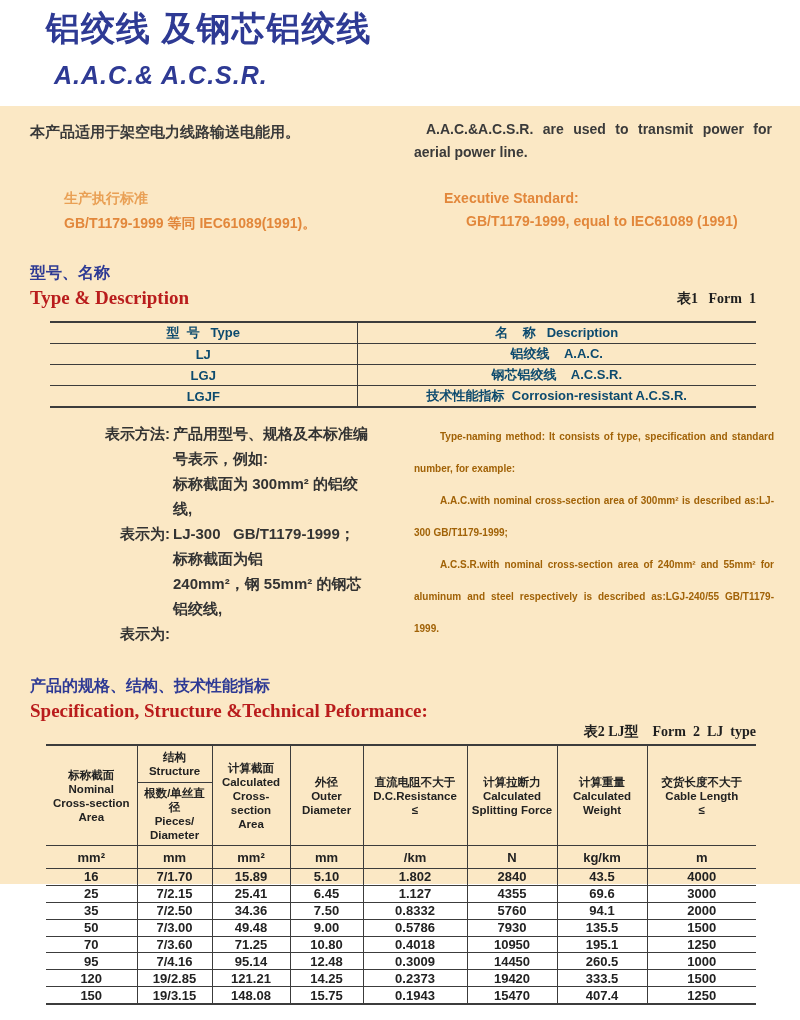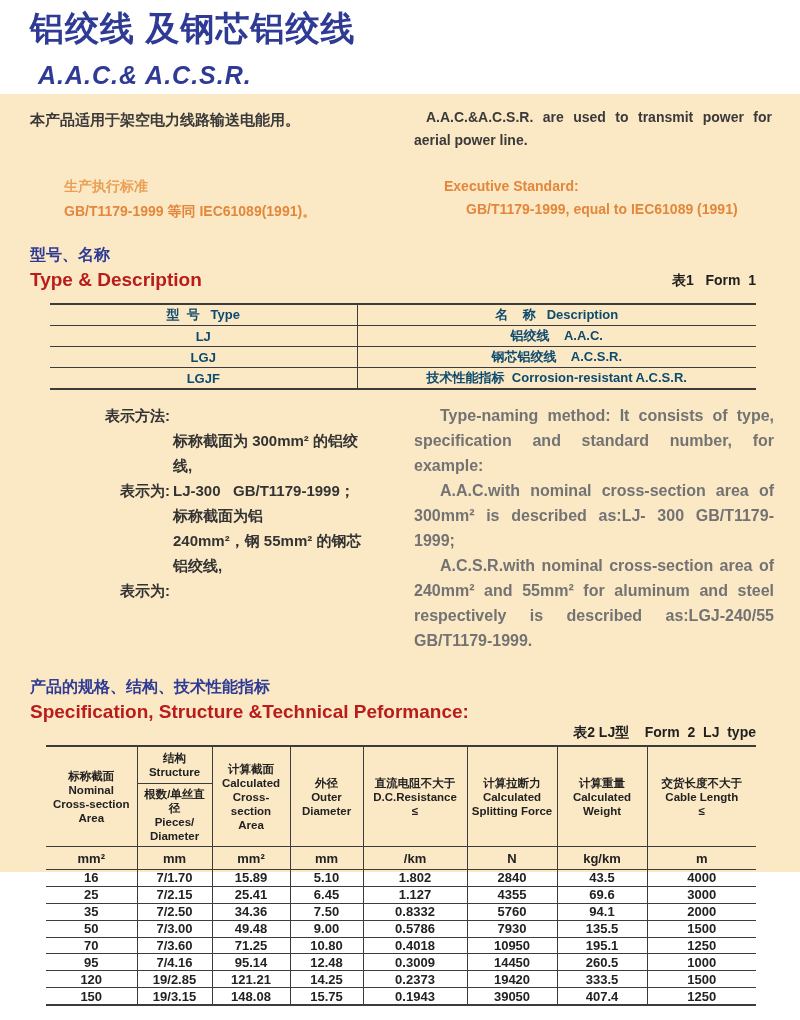--- a/index.html
+++ b/index.html
@@ -2,61 +2,61 @@
 <html><head>
 <meta charset="utf-8">
 <style>
   html,body {margin:0; padding:0; background:#ffffff;}
   .page {
     width:800px; height:1020px; position:relative; overflow:hidden;
     background:#ffffff;
     font-family:"Liberation Sans","DejaVu Sans",sans-serif;
   }
   
-  .hdr {height:94px; background:#ffffff; padding-left:30px; box-sizing:border-box;}
+  .hdr {height:106px; background:#ffffff; padding-left:46px; box-sizing:border-box;}
   .title-cn {margin:0; padding-top:6px; font-size:34px; font-weight:bold; color:#2e3a94; letter-spacing:1px;}
   .title-en {margin:9px 0 0 8px; font-size:25px; font-weight:bold; font-style:italic; color:#2e3a94; letter-spacing:1px;}
 
   
   .content {background:#fbe8c5; height:778px; box-sizing:border-box; padding-top:12px;}
 
   .intro-row {display:flex; justify-content:space-between; padding:0 28px 0 30px;}
   .intro-cn {width:372px; margin:0; padding-top:5px; font-size:15px; font-weight:bold; color:#3a3a3a;}
   .intro-en {width:358px; margin:0; font-size:14px; font-weight:bold; color:#3a3a3a; line-height:23px; text-indent:12px; text-align:justify;}
 
   .standards-row {display:flex; margin-top:26px;}
   .std-cn {margin-left:64px; width:330px;}
   .std-en {margin-left:50px;}
   .std-label {margin:0; font-size:14px; font-weight:bold; color:#e9a055;}
   .std-text  {margin:7px 0 0 0; font-size:14px; font-weight:bold; color:#e2873b;}
   .std-en .std-label {color:#e2873b;}
   .std-en .std-text {margin-left:22px;text-align:right;}
 
-  .sec-head {position:relative; margin:24px 42px 0 30px;}
+  .sec-head {position:relative; margin:30px 42px 0 30px;font-family:Liberation Serif, serif;}
   .h-cn {margin:0; font-size:16px; font-weight:bold; color:#2e3a94;}
   .h-en {margin:3px 0 0 0; font-size:19px; font-weight:bold; color:#b91c1c;}
   .sec-caption {position:absolute; right:2px; bottom:1px; font-size:14px; font-weight:bold; color:#1f1f1f; white-space:pre;}
   .sec2 {margin-bottom:22px;}
   .sec2 .sec-caption {bottom:-19px;}
 
   
   .t1 {border-collapse:collapse; table-layout:fixed; width:706px; margin:12px 0 0 50px;
        border-top:2px solid #3c3c3c; border-bottom:2px solid #3c3c3c;}
   .t1 th, .t1 td {border-top:1.5px solid #3c3c3c; height:15px; padding:1px 0;
        font-size:13px; font-weight:bold; color:#0c4a6e; text-align:center; white-space:pre-wrap;}
   .t1 thead th {border-top:none;}
   .t1 .first {border-right:1.2px solid #3c3c3c;}
 
   
   .notes-row {display:flex; justify-content:space-between; padding:13px 26px 0 30px;}
   .notes-cn {width:346px; font-size:15px; font-weight:bold; color:#333; line-height:25px;}
   .note-line {display:flex;}
   .note-lbl {width:140px; text-align:right; white-space:pre;}
   .note-txt {flex:1; padding-left:3px; white-space:pre-wrap;}
-  .notes-en {width:360px; font-size:16px; font-weight:bold; color:#737373; line-height:25px; text-align:justify;}
+  .notes-en {width:360px; font-size:10px; font-weight:bold; color:#a16207; line-height:32px; text-align:justify;}
   .notes-en p {margin:0; text-indent:26px;}
 
   
   .t2 {border-collapse:collapse; table-layout:fixed; width:710px; margin:14px 0 0 46px;
        border-top:2px solid #3c3c3c; border-bottom:2.5px solid #3c3c3c;}
   .t2 th, .t2 td {border-left:1px solid #3c3c3c; border-right:1px solid #3c3c3c;
        border-top:1.4px solid #3c3c3c; white-space:pre-wrap; color:#222;}
   .t2 .first {border-left:none;}
   .t2 .last  {border-right:none;}
   .t2 thead tr:first-child th {border-top:none;}
@@ -124,20 +124,21 @@
             <td class="first">LGJF</td>
             <td class="last">技术性能指标  Corrosion-resistant A.C.S.R.</td>
           </tr>
         </tbody>
     </table>
 
     <div class="notes-row">
       <div class="notes-cn">
         <div class="note-line">
           <span class="note-lbl">表示方法:</span>
+          <span class="note-txt">产品用型号、规格及本标准编号表示，例如:</span>
         </div>
         <div class="note-line">
           <span class="note-lbl"></span>
           <span class="note-txt">标称截面为 300mm² 的铝绞线,</span>
         </div>
         <div class="note-line">
           <span class="note-lbl">表示为:</span>
           <span class="note-txt">LJ-300   GB/T1179-1999；  标称截面为铝</span>
         </div>
         <div class="note-line">
@@ -287,21 +288,21 @@
             <td>19420</td>
             <td>333.5</td>
             <td class="last">1500</td>
           </tr>
           <tr>
             <td class="first">150</td>
             <td>19/3.15</td>
             <td>148.08</td>
             <td>15.75</td>
             <td>0.1943</td>
-            <td>39050</td>
+            <td>15470</td>
             <td>407.4</td>
             <td class="last">1250</td>
           </tr>
         </tbody>
     </table>
 
   </div>
 </div>
 
 </body></html>

